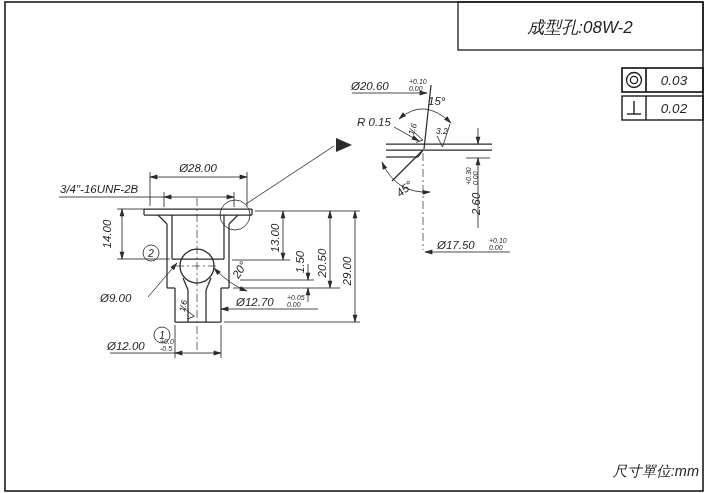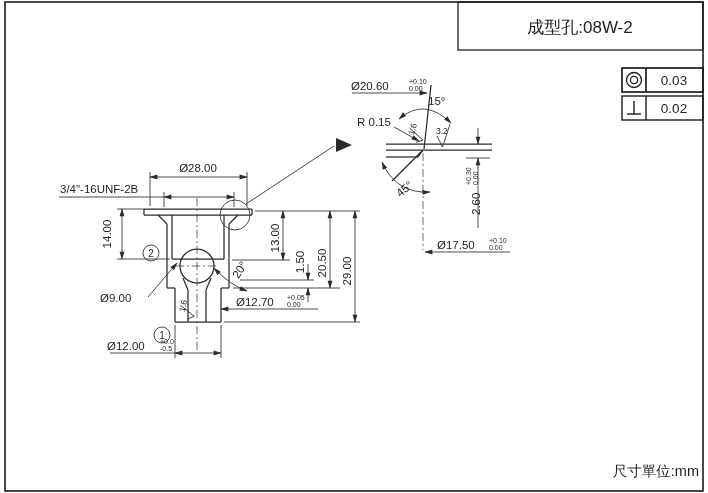--- a/index.html
+++ b/index.html
@@ -1,18 +1,19 @@
 <!DOCTYPE html>
 <html><head>
 <meta charset="utf-8">
 <style>
   html,body{margin:0;padding:0;background:#e8e8e8;}
   .sheet{
     width:708px;height:493px;background:#ffffff;position:relative;
     font-family:"Liberation Sans","DejaVu Sans",sans-serif;
+    font-style:italic;
   }
   svg text{fill:#1f1f1f;}
   .dimtxt{font-size:11.5px;}
   .toltxt{font-size:7px;}
   .smalltxt{font-size:8.5px;}
   .balloontxt{font-size:10px;}
   .titletxt{font-size:17px;}
   .gdttxt{font-size:13.5px;}
   .unittxt{font-size:14.5px;}
   .part{stroke:#2b2b2b;stroke-width:1.25;fill:none;}

